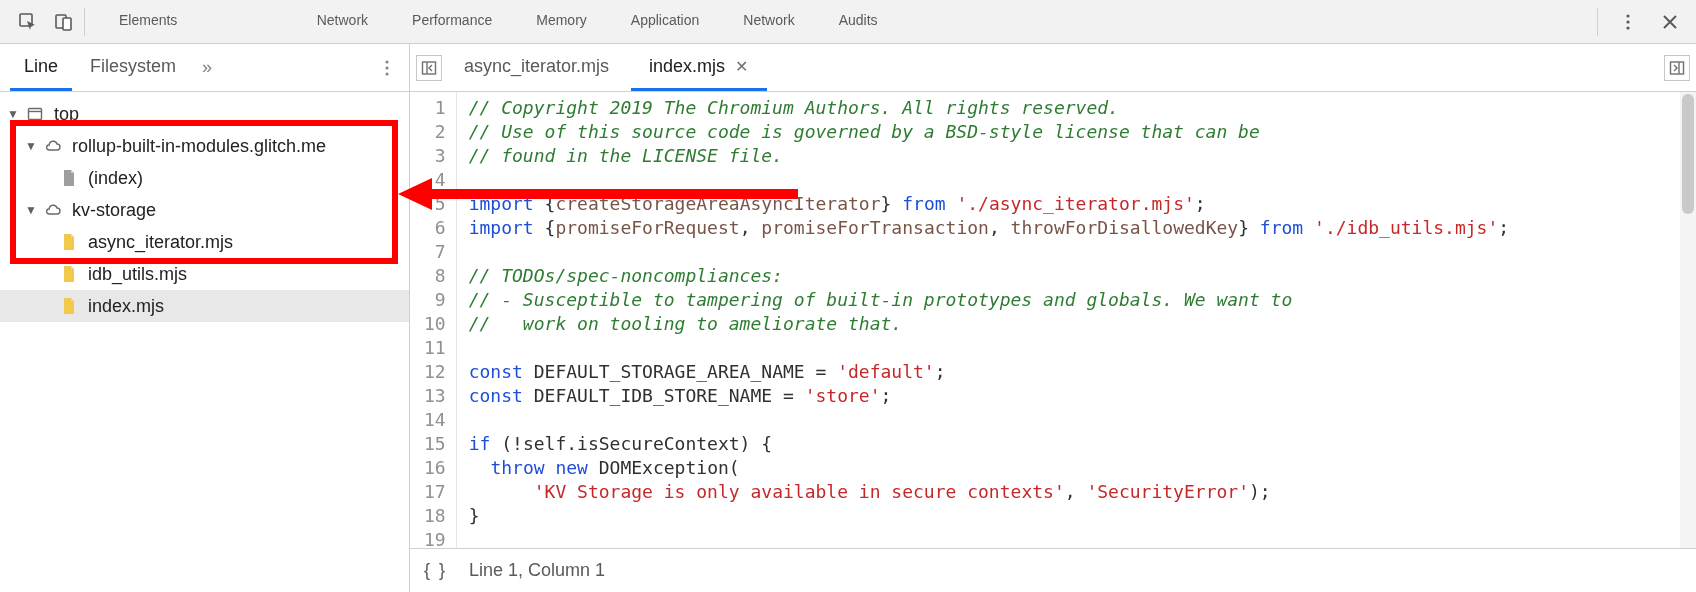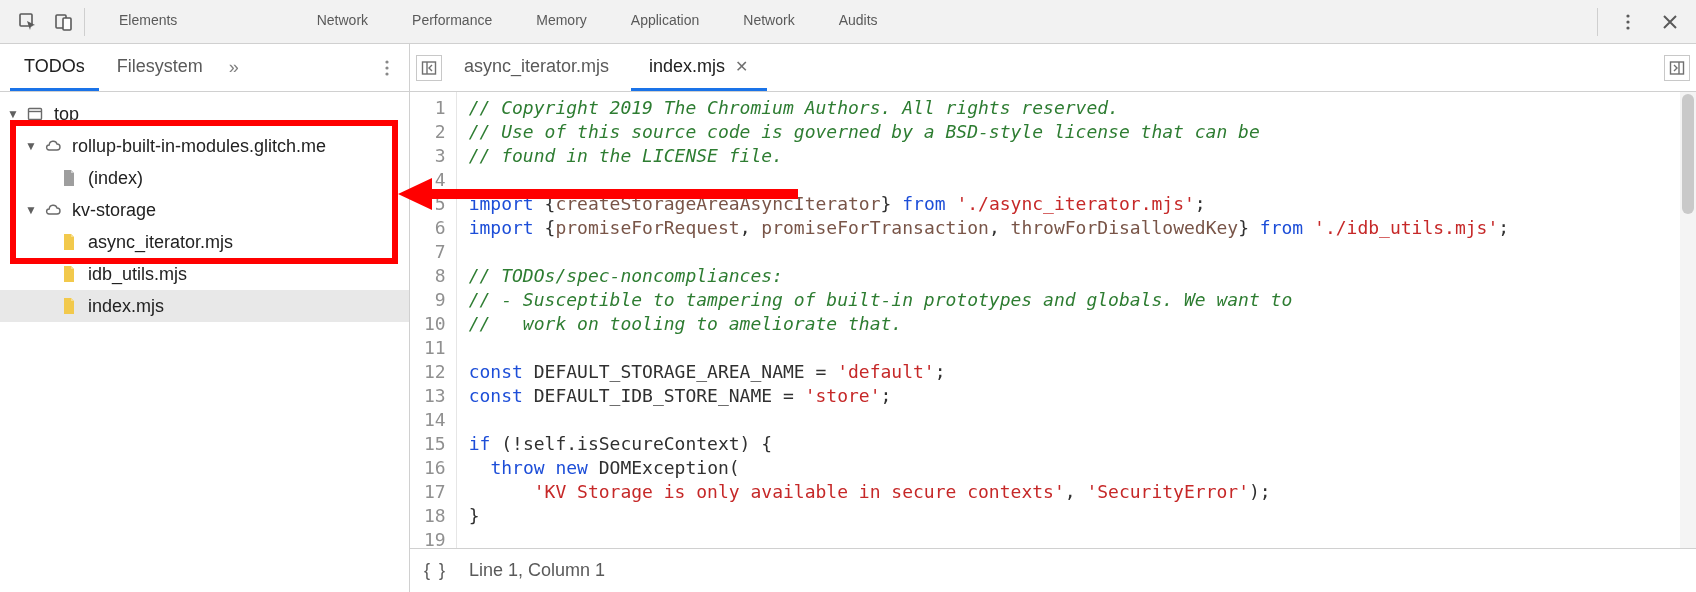--- a/index.html
+++ b/index.html
@@ -164,21 +164,21 @@
         </svg>
     </span>
   </div>
 </div>
 
 <div class="main">
 
   <div class="sidebar">
     <div class="side-header">
       <div class="side-tab active">
-          <span>TODOs</span>
+          <span>Line</span>
         </div>
       <div class="side-tab">
           <span>Filesystem</span>
         </div>
       <span class="chevrons">»</span>
       <span class="icon-btn kebab">
         <svg width="18" height="18" viewBox="0 0 18 18">
             <circle cx="9" cy="3" r="1.6" fill="#888"></circle>
             <circle cx="9" cy="9" r="1.6" fill="#888"></circle>
             <circle cx="9" cy="15" r="1.6" fill="#888"></circle>

